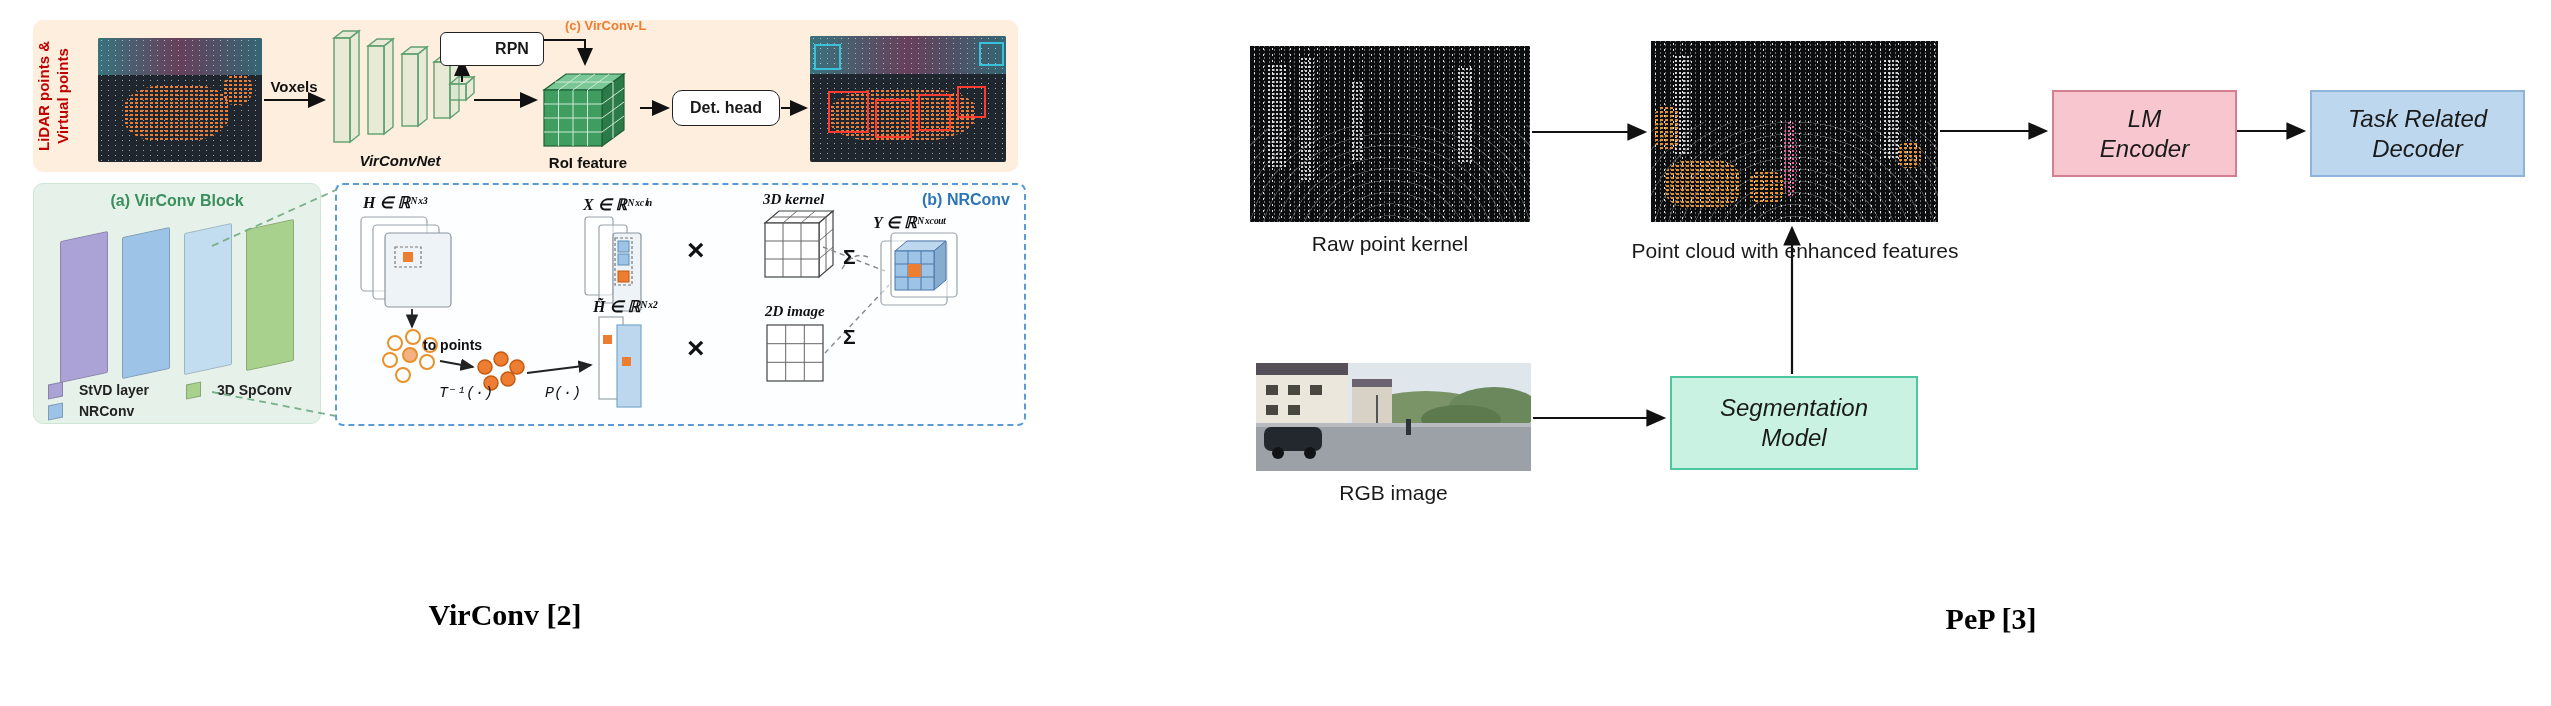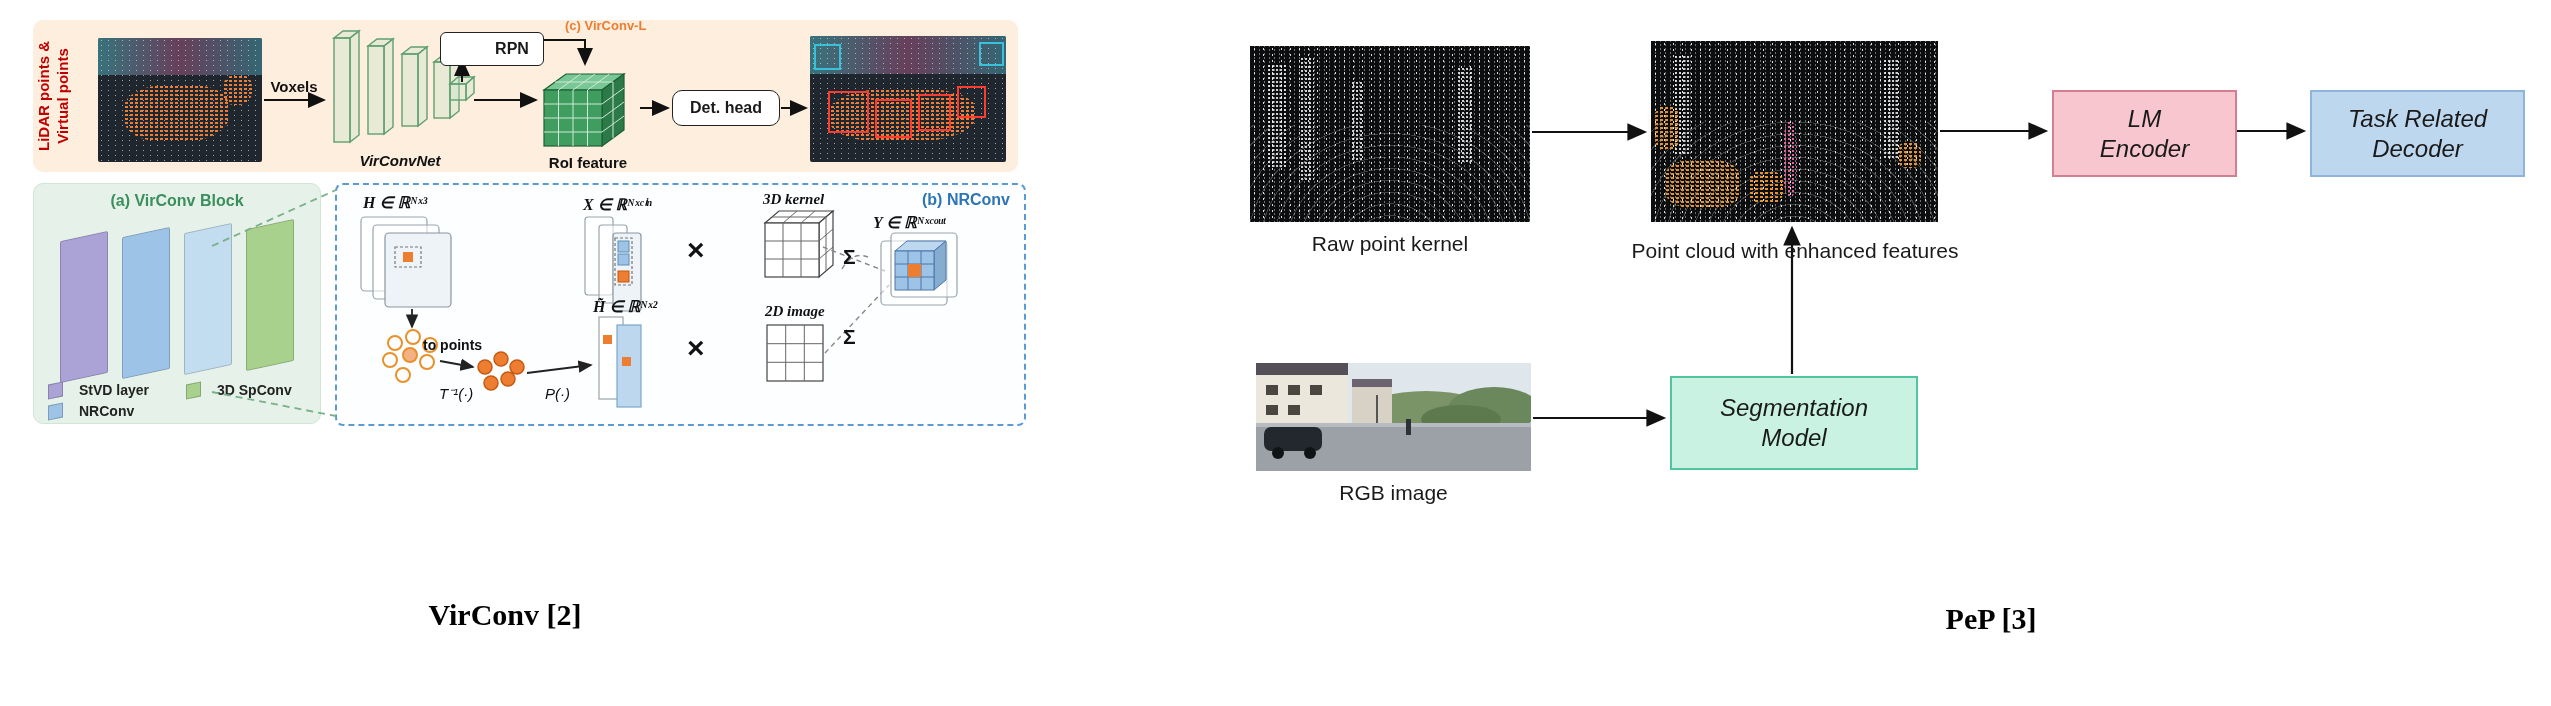--- a/index.html
+++ b/index.html
@@ -40,21 +40,21 @@
   .title-c{color:var(--accent-orange);font-weight:bold;font-size:13px;z-index:6;}
 
   .block-title{left:0;top:8px;width:286px;text-align:center;color:var(--block-title-green);font-weight:bold;font-size:16px;}
   .layer{position:absolute;width:46px;height:140px;transform:skewY(-12deg);border:1px solid rgba(0,0,0,.18);border-radius:2px;}
   .legend-item{position:absolute;display:flex;align-items:center;gap:16px;font-size:14px;font-weight:bold;color:#222;}
   .chip{width:13px;height:13px;transform:skewY(-12deg);border:1px solid rgba(0,0,0,.2);display:inline-block;}
 
   .nr-title{position:absolute;right:14px;top:6px;color:var(--nrconv-title-blue);font-weight:bold;font-size:16px;}
   .mlabel{position:absolute;font-family:"Liberation Serif",serif;font-style:italic;font-weight:bold;font-size:16px;color:#111;}
   .slabel{position:absolute;font-size:14px;font-weight:bold;color:#111;}
-  .ilabel{position:absolute;font-family:Liberation Sans, sans-serif;font-style:italic;font-size:15px;color:#111;}
+  .ilabel{position:absolute;font-family:Liberation Mono, monospace;font-style:italic;font-size:15px;color:#111;}
   .opsym{position:absolute;font-weight:bold;color:#111;}
 
   .ghost{fill:rgba(255,255,255,.55);stroke:#9aa3ab;stroke-width:1.2;}
   .ghostf{fill:#eef3f7;stroke:#8a96a0;stroke-width:1.2;}
   .dashbox{fill:none;stroke:#777;stroke-dasharray:3 2;stroke-width:1.2;}
   .narr{stroke:#222;stroke-width:1.8;marker-end:url(#nah);}
   .ndash{fill:none;stroke:#888;stroke-width:1.4;stroke-dasharray:5 4;}
 
   
   .pcloud{background:#0c0d0e;overflow:hidden;z-index:2;}

